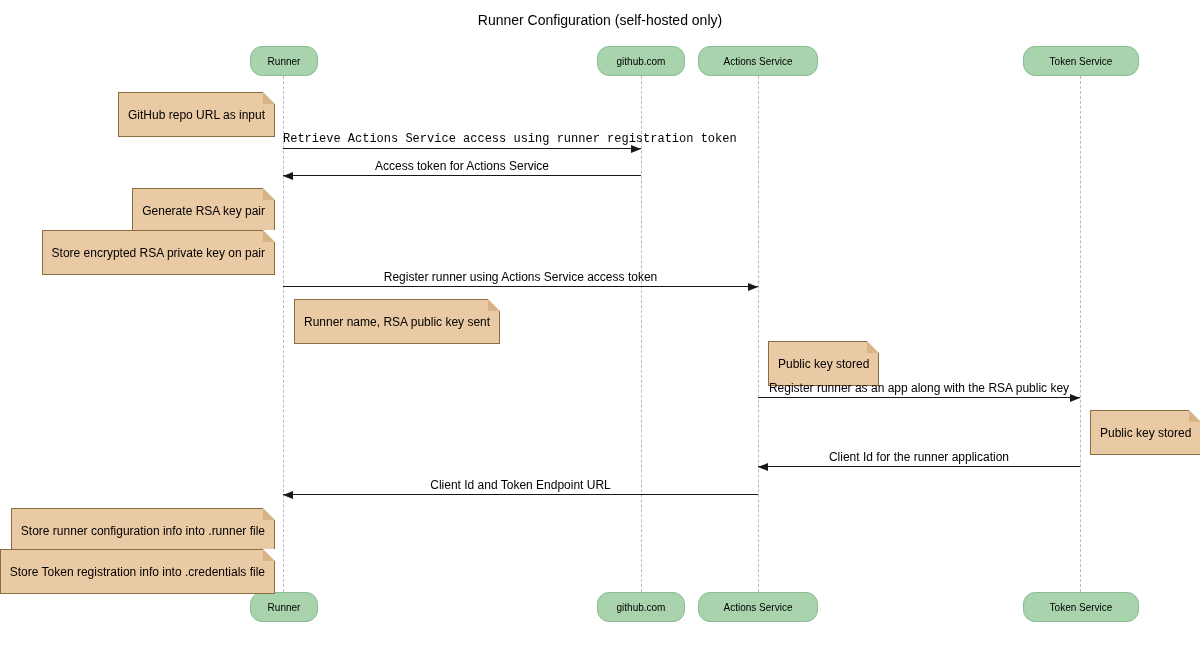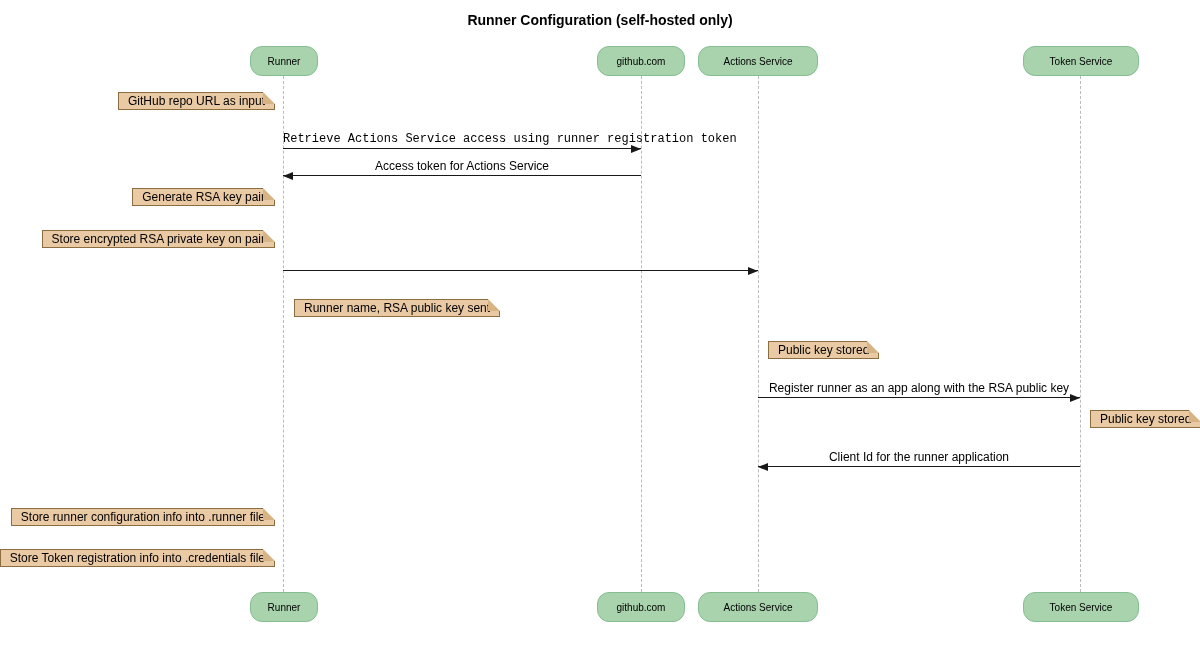--- a/index.html
+++ b/index.html
@@ -8,26 +8,26 @@
     --note-fill:#EACAA4;
     --note-border:#8A6E3F;
     --note-fold:#D8B384;
     --lifeline:#BBBBBB;
     --message-line:#181818;
     --background:#FFFFFF;
   }
   html,body{margin:0;padding:0;background:var(--background);}
   body{font-family:"Liberation Sans","DejaVu Sans",sans-serif;color:#000;}
   .diagram{position:relative;width:1200px;height:647px;background:var(--background);overflow:hidden;}
-  .title{position:absolute;left:0;right:0;top:12px;text-align:center;font-size:14px;font-weight:bold;}
+  .title{position:absolute;left:0;right:0;top:12px;text-align:center;font-size:14px;font-weight:normal;}
   .lifeline{position:absolute;top:76px;height:516px;width:0;border-left:1px dashed var(--lifeline);}
   .participant{position:absolute;height:30px;box-sizing:border-box;border:1px solid var(--participant-border);
     background:var(--participant-fill);border-radius:12px;display:flex;align-items:center;justify-content:center;
     font-size:10px;}
-  .note{position:absolute;height:18px;box-sizing:border-box;background:var(--note-fill);
+  .note{position:absolute;height:45px;box-sizing:border-box;background:var(--note-fill);
     border:1px solid var(--note-border);display:flex;align-items:center;padding:8px 9px;
     font-size:12px;white-space:nowrap;}
   .note::before{content:"";position:absolute;top:-1px;right:-1px;border-width:0 12px 12px 0;border-style:solid;
     border-color:var(--background) var(--background) var(--note-fold) var(--note-fold);}
   .msg{position:absolute;}
   .msg .label{font-size:12px;line-height:14px;text-align:center;white-space:nowrap;margin-bottom:2px;}
   .msg .line{position:relative;width:100%;height:0;border-top:1px solid var(--message-line);}
   .msg .head{position:absolute;top:-4px;width:0;height:0;border-top:4px solid transparent;border-bottom:4px solid transparent;}
   .msg .head.right{right:0;border-left:10px solid var(--message-line);}
   .msg .head.left{left:0;border-right:10px solid var(--message-line);}
@@ -69,30 +69,37 @@
         <span class="head right"></span>
       </div>
   </div>
   <div class="msg" style="left:283px;top:159px;width:358px;">
     <div class="label">Access token for Actions Service</div>
     <div class="line">
         <span class="head left"></span>
       </div>
   </div>
   <div class="msg" style="left:283px;top:270px;width:475px;">
+    <div class="label">Register runner using Actions Service access token</div>
     <div class="line">
         <span class="head right"></span>
       </div>
   </div>
   <div class="msg" style="left:758px;top:381px;width:322px;">
     <div class="label">Register runner as an app along with the RSA public key</div>
     <div class="line">
         <span class="head right"></span>
       </div>
   </div>
   <div class="msg" style="left:758px;top:450px;width:322px;">
     <div class="label">Client Id for the runner application</div>
     <div class="line">
         <span class="head left"></span>
       </div>
   </div>
+  <div class="msg" style="left:283px;top:478px;width:475px;">
+    <div class="label">Client Id and Token Endpoint URL</div>
+    <div class="line">
+        <span class="head left"></span>
+      </div>
+  </div>
 
 </div>
 
 </body></html>

